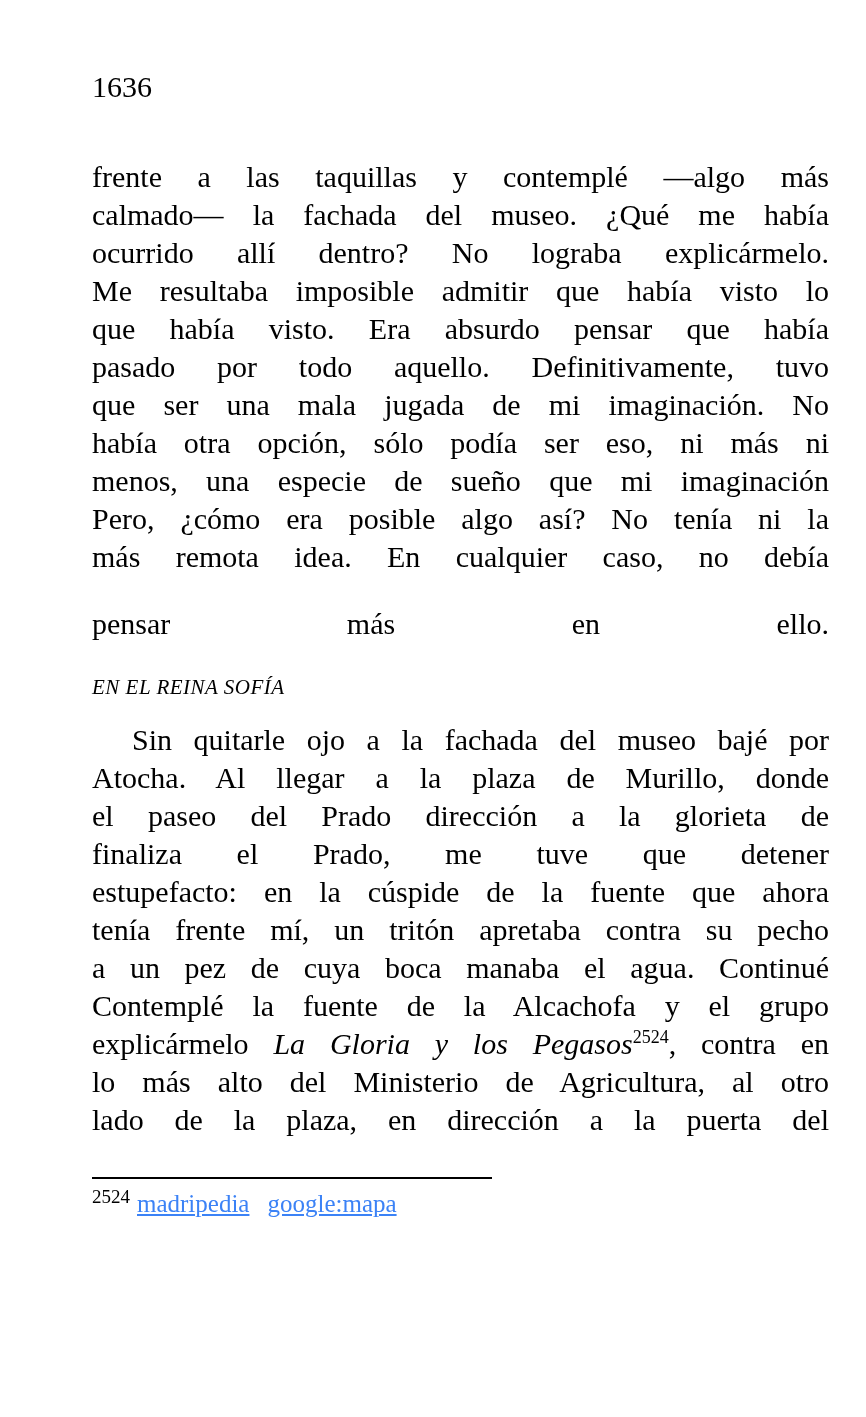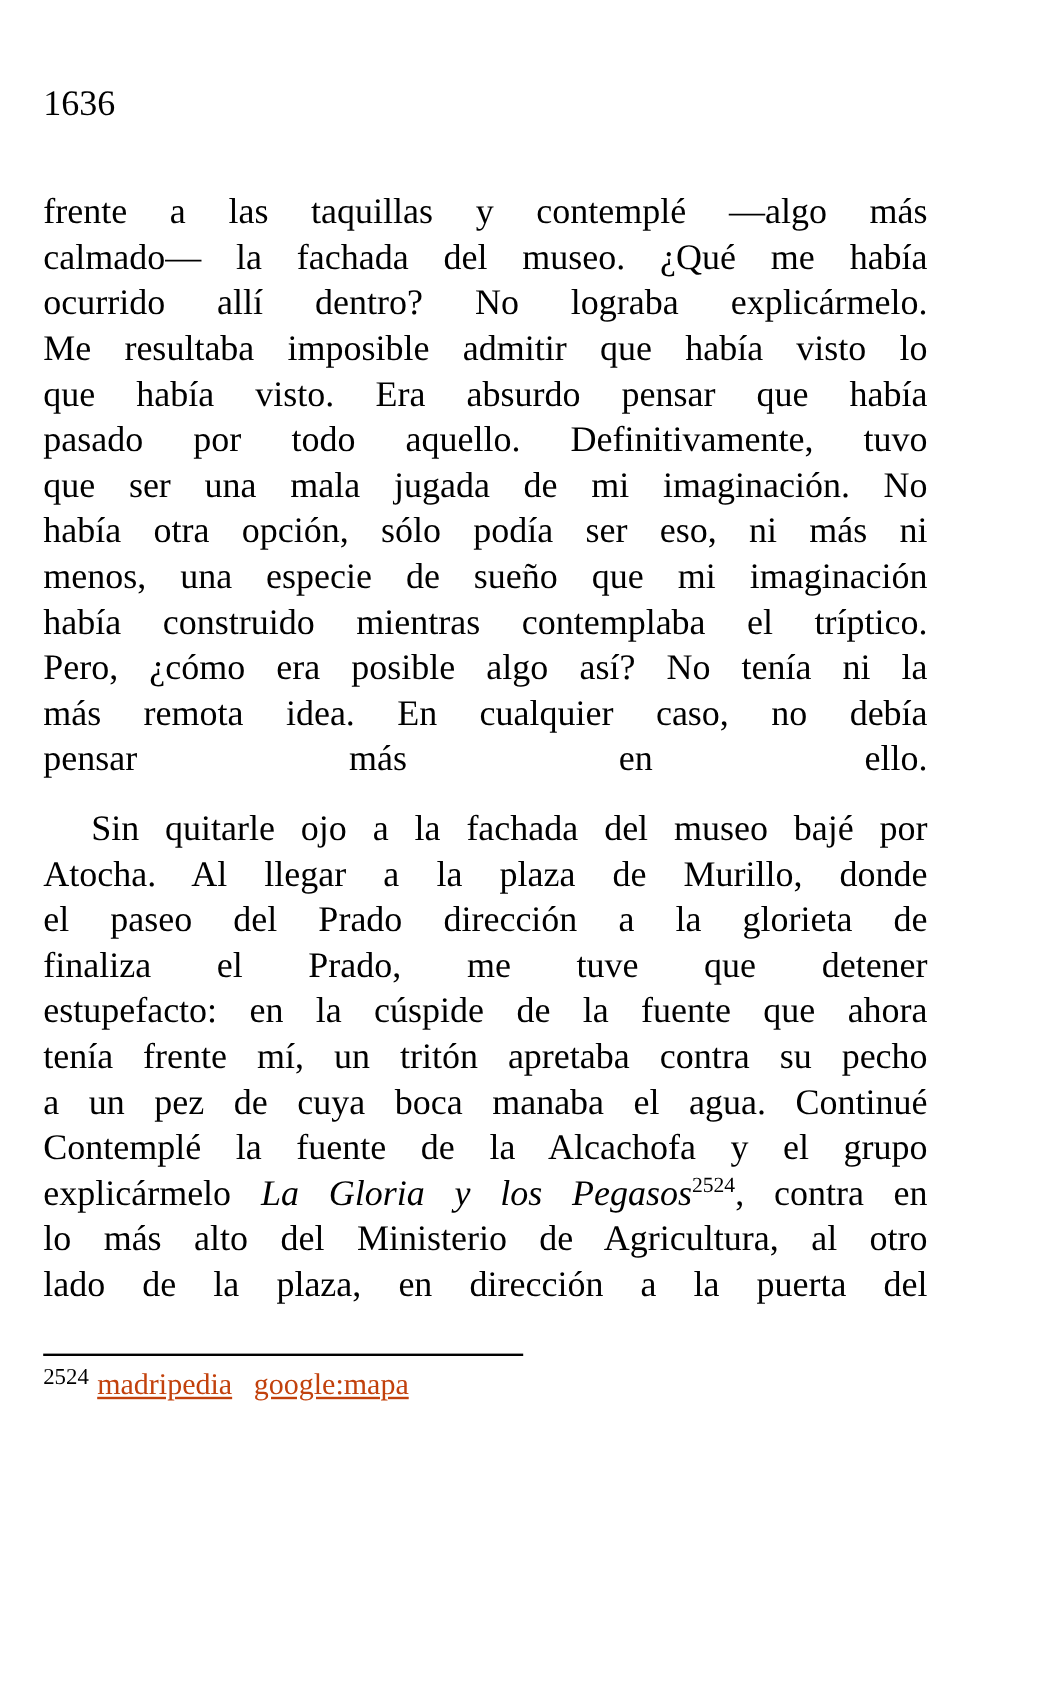--- a/index.html
+++ b/index.html
@@ -8,41 +8,42 @@
   }
   body {
     width: 866px;
     height: 1417px;
     background: #ffffff;
     color: #000000;
     font-family: "Liberation Serif", serif;
     overflow: hidden;
   }
   .page {
-    padding-left: 36px;
+    padding-left: 92px;
     width: 737px;
   }
   .pageno {
     margin-top: 68px;
     font-size: 30px;
     line-height: 38px;
   }
   .para .line {
     font-size: 30px;
     line-height: 38px;
     text-align: justify;
     text-align-last: justify;
   }
   .para1 { margin-top: 52px; }
   .para2 { margin-top: 20px; }
   .indent1 { padding-left: 23px; }
   .indent2 { padding-left: 40px; }
   .lastline {
     text-align: left;
     text-align-last: left;
+    margin-top: 29px;
   }
   .heading {
     margin-top: 30px;
     font-size: 21px;
     line-height: 28px;
     font-style: italic;
     letter-spacing: 0.5px;
   }
   .it { font-style: italic; }
   sup.ref {
@@ -61,21 +62,21 @@
     line-height: 34px;
   }
   sup.fnref {
     font-size: 19px;
     line-height: 0;
     vertical-align: super;
     margin-right: 7px;
     color: #000000;
   }
   .fnlink {
-    color: #c2410c;
+    color: #3b82f6;
     text-decoration: underline;
     margin-right: 18px;
     cursor: pointer;
   }
 </style>
 </head>
 <body>
 
 <div class="page">
 
@@ -84,26 +85,26 @@
   <div class="para para1">
     <div class="line">frente a las taquillas y contemplé —algo más</div>
     <div class="line">calmado— la fachada del museo. ¿Qué me había</div>
     <div class="line">ocurrido allí dentro? No lograba explicármelo.</div>
     <div class="line">Me resultaba imposible admitir que había visto lo</div>
     <div class="line">que había visto. Era absurdo pensar que había</div>
     <div class="line">pasado por todo aquello. Definitivamente, tuvo</div>
     <div class="line">que ser una mala jugada de mi imaginación. No</div>
     <div class="line">había otra opción, sólo podía ser eso, ni más ni</div>
     <div class="line">menos, una especie de sueño que mi imaginación</div>
-    <div class="line">había construido mientras contemplaba el tríptico.</div>
     <div class="line">Pero, ¿cómo era posible algo así? No tenía ni la</div>
     <div class="line">más remota idea. En cualquier caso, no debía</div>
     <div class="line lastline">pensar más en ello.</div>
   </div>
 
+  <div class="heading">EN EL REINA SOFÍA</div>
 
   <div class="para para2">
     <div class="line indent2">Sin quitarle ojo a la fachada del museo bajé por</div>
     <div class="line">Atocha. Al llegar a la plaza de Murillo, donde</div>
     <div class="line">el paseo del Prado dirección a la glorieta de</div>
     <div class="line">finaliza el Prado, me tuve que detener</div>
     <div class="line">estupefacto: en la cúspide de la fuente que ahora</div>
     <div class="line">tenía frente mí, un tritón apretaba contra su pecho</div>
     <div class="line">a un pez de cuya boca manaba el agua. Continué</div>
     <div class="line">Contemplé la fuente de la Alcachofa y el grupo</div>

